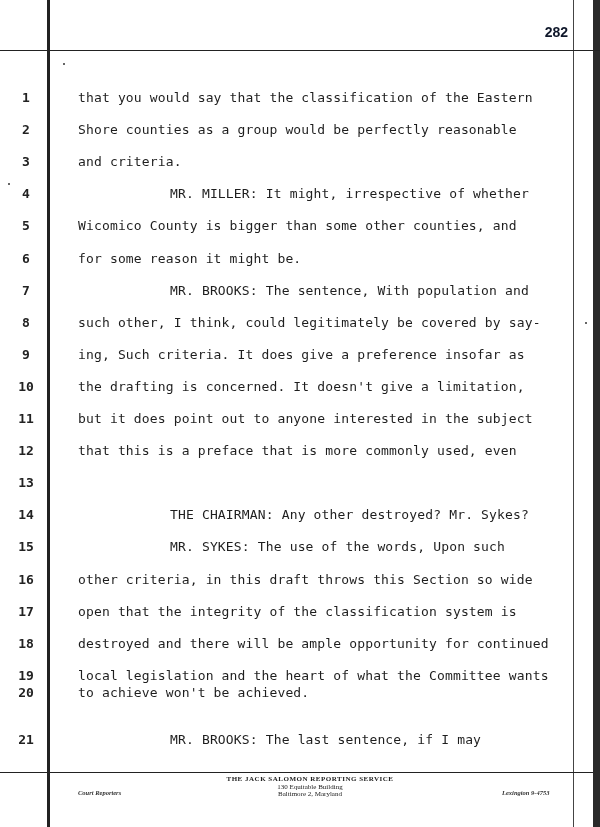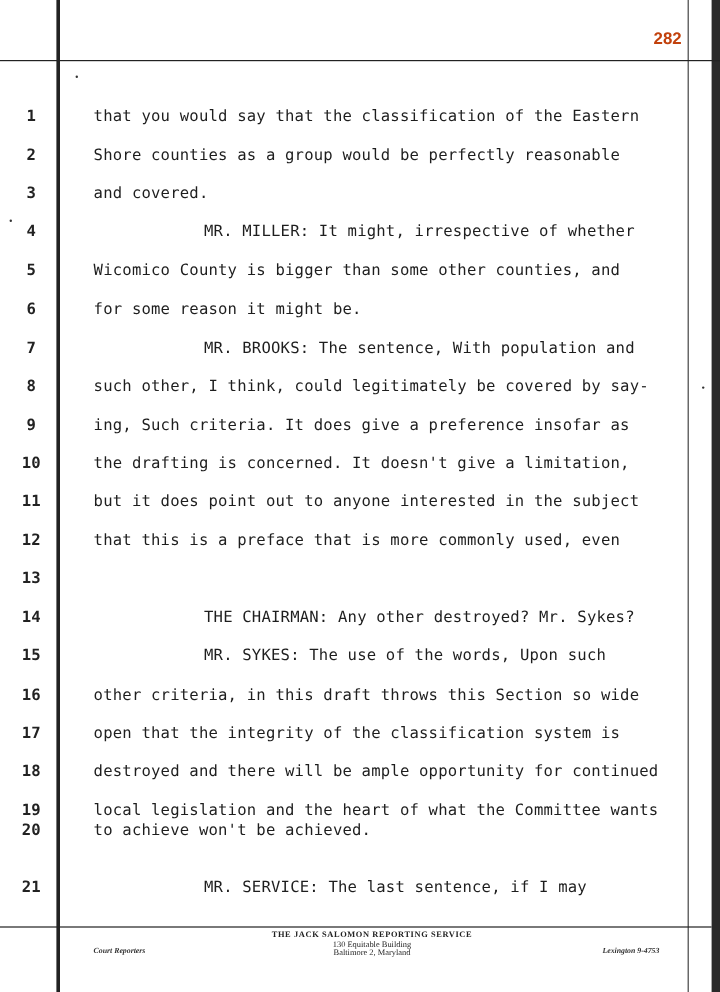--- a/index.html
+++ b/index.html
@@ -5,21 +5,21 @@
     html, body { margin: 0; padding: 0; background: #ffffff; }
     body { width: 600px; height: 827px; position: relative; overflow: hidden;
            font-family: "DejaVu Sans Mono", "Liberation Mono", monospace; color: #1a1a1a; }
     .page { position: absolute; left: 0; top: 0; width: 600px; height: 827px; }
     .vline-left { position: absolute; left: 47px; top: 0; width: 3px; height: 827px; background: #222; }
     .vline-right { position: absolute; left: 573px; top: 0; width: 1px; height: 827px; background: #444; }
     .edge-strip { position: absolute; left: 593px; top: 0; width: 7px; height: 827px; background: #2a2a2a; }
     .hrule-top { position: absolute; left: 0; top: 50px; width: 600px; height: 1px; background: #222; }
     .hrule-bottom { position: absolute; left: 0; top: 772px; width: 593px; height: 1px; background: #222; }
     .page-number { position: absolute; left: 530px; top: 24px; width: 38px; text-align: right;
-                   font-family: "Liberation Sans", sans-serif; font-weight: bold; font-size: 14px; color: #c2410c; }
+                   font-family: "Liberation Sans", sans-serif; font-weight: bold; font-size: 14px; color: #0f172a; }
     .line { position: absolute; left: 0; width: 600px; height: 20px; }
     .line-num { position: absolute; left: 14px; width: 24px; text-align: center;
                 font-family: "DejaVu Sans Mono", monospace; font-weight: bold; font-size: 13px; color: #222; top: 2px; }
     .line-text { position: absolute; left: 78px; white-space: nowrap;
                  font-family: "DejaVu Sans Mono", "Liberation Mono", monospace; font-size: 13px; letter-spacing: 0.15px; color: #1e1e1e; top: 2px; }
     .line-text.indent { left: 170px; }
     .footer { position: absolute; left: 0; top: 774px; width: 600px; height: 40px; }
     .footer-center { position: absolute; left: 200px; width: 220px; text-align: center;
                      font-family: "Liberation Serif", serif; font-size: 7px; line-height: 7.5px; color: #222; top: 2px; }
     .footer-center .firm { font-weight: bold; letter-spacing: 0.5px; }
@@ -45,21 +45,21 @@
       <div class="line" style="top: 88px;">
         <span class="line-num">1</span>
         <span class="line-text">that you would say that the classification of the Eastern</span>
       </div>
       <div class="line" style="top: 120.1px;">
         <span class="line-num">2</span>
         <span class="line-text">Shore counties as a group would be perfectly reasonable</span>
       </div>
       <div class="line" style="top: 152.2px;">
         <span class="line-num">3</span>
-        <span class="line-text">and covered.</span>
+        <span class="line-text">and criteria.</span>
       </div>
       <div class="line" style="top: 184.3px;">
         <span class="line-num">4</span>
         <span class="line-text indent">MR. MILLER: It might, irrespective of whether</span>
       </div>
       <div class="line" style="top: 216.4px;">
         <span class="line-num">5</span>
         <span class="line-text">Wicomico County is bigger than some other counties, and</span>
       </div>
       <div class="line" style="top: 248.5px;">
@@ -116,21 +116,21 @@
       <div class="line" style="top: 665.8px;">
         <span class="line-num">19</span>
         <span class="line-text">local legislation and the heart of what the Committee wants</span>
       </div>
       <div class="line" style="top: 683px;">
         <span class="line-num">20</span>
         <span class="line-text">to achieve won't be achieved.</span>
       </div>
       <div class="line" style="top: 730px;">
         <span class="line-num">21</span>
-        <span class="line-text indent">MR. SERVICE:  The last sentence, if I may</span>
+        <span class="line-text indent">MR. BROOKS:  The last sentence, if I may</span>
       </div>
     </div>
 
   <div class="footer">
     <div class="footer-left">Court Reporters</div>
     <div class="footer-center">
       <div class="firm">THE JACK SALOMON REPORTING SERVICE</div>
       <div>130 Equitable Building</div>
       <div>Baltimore 2, Maryland</div>
     </div>

